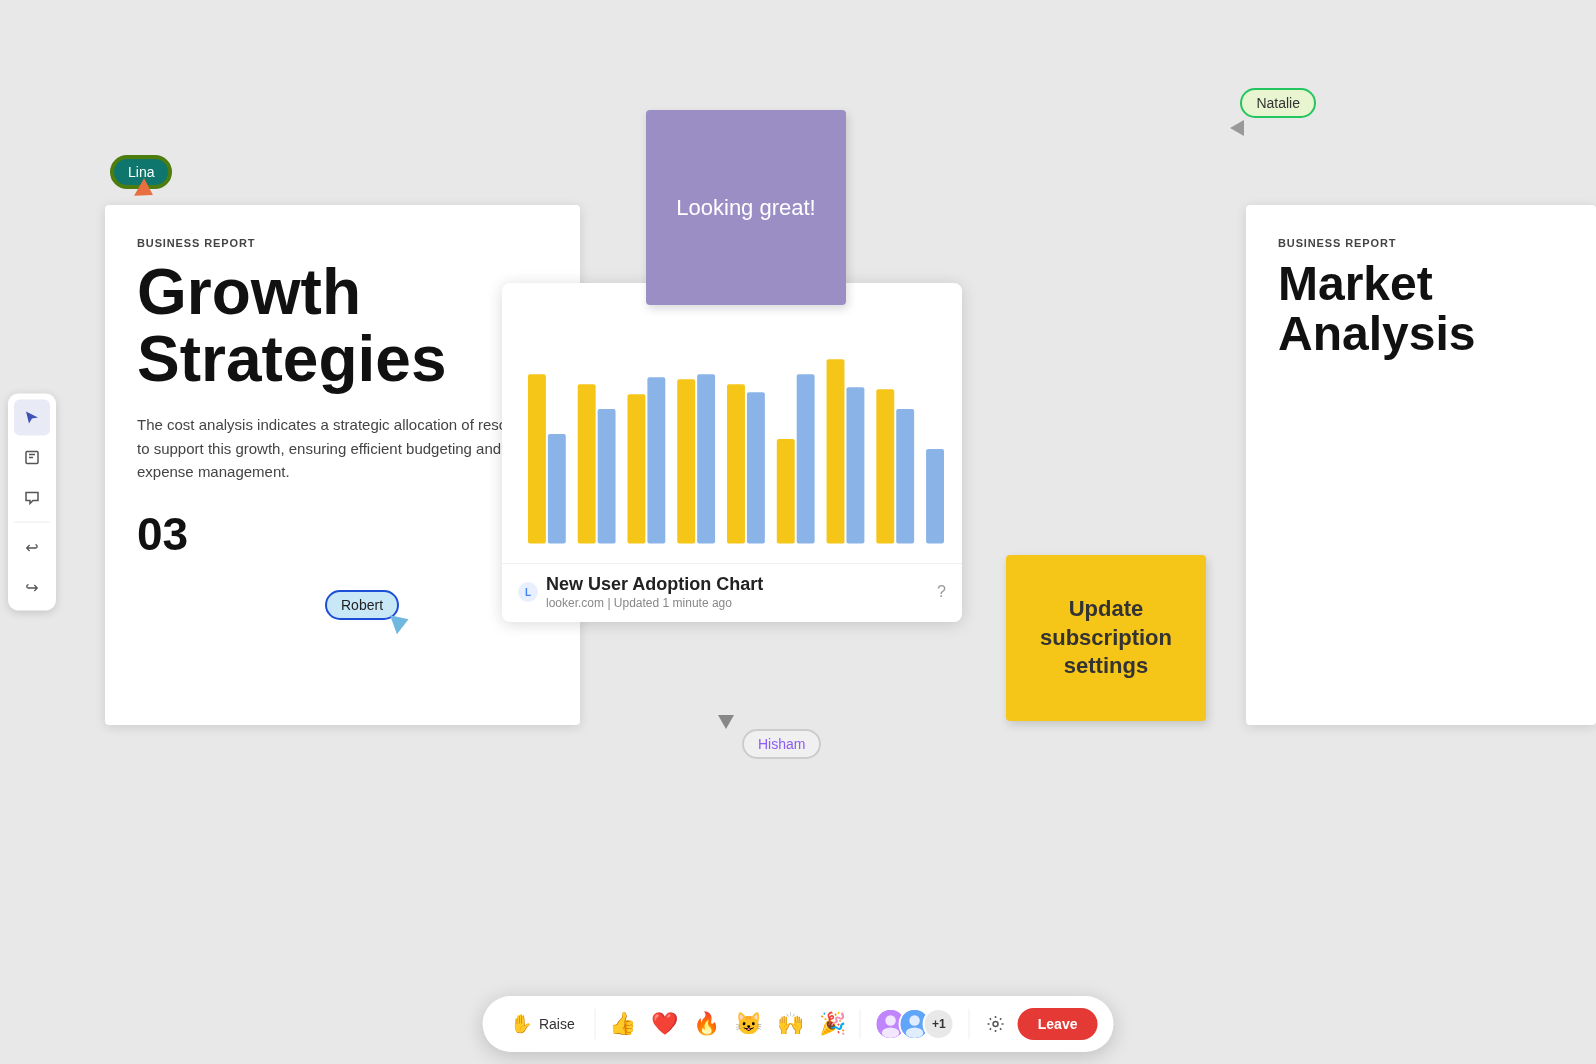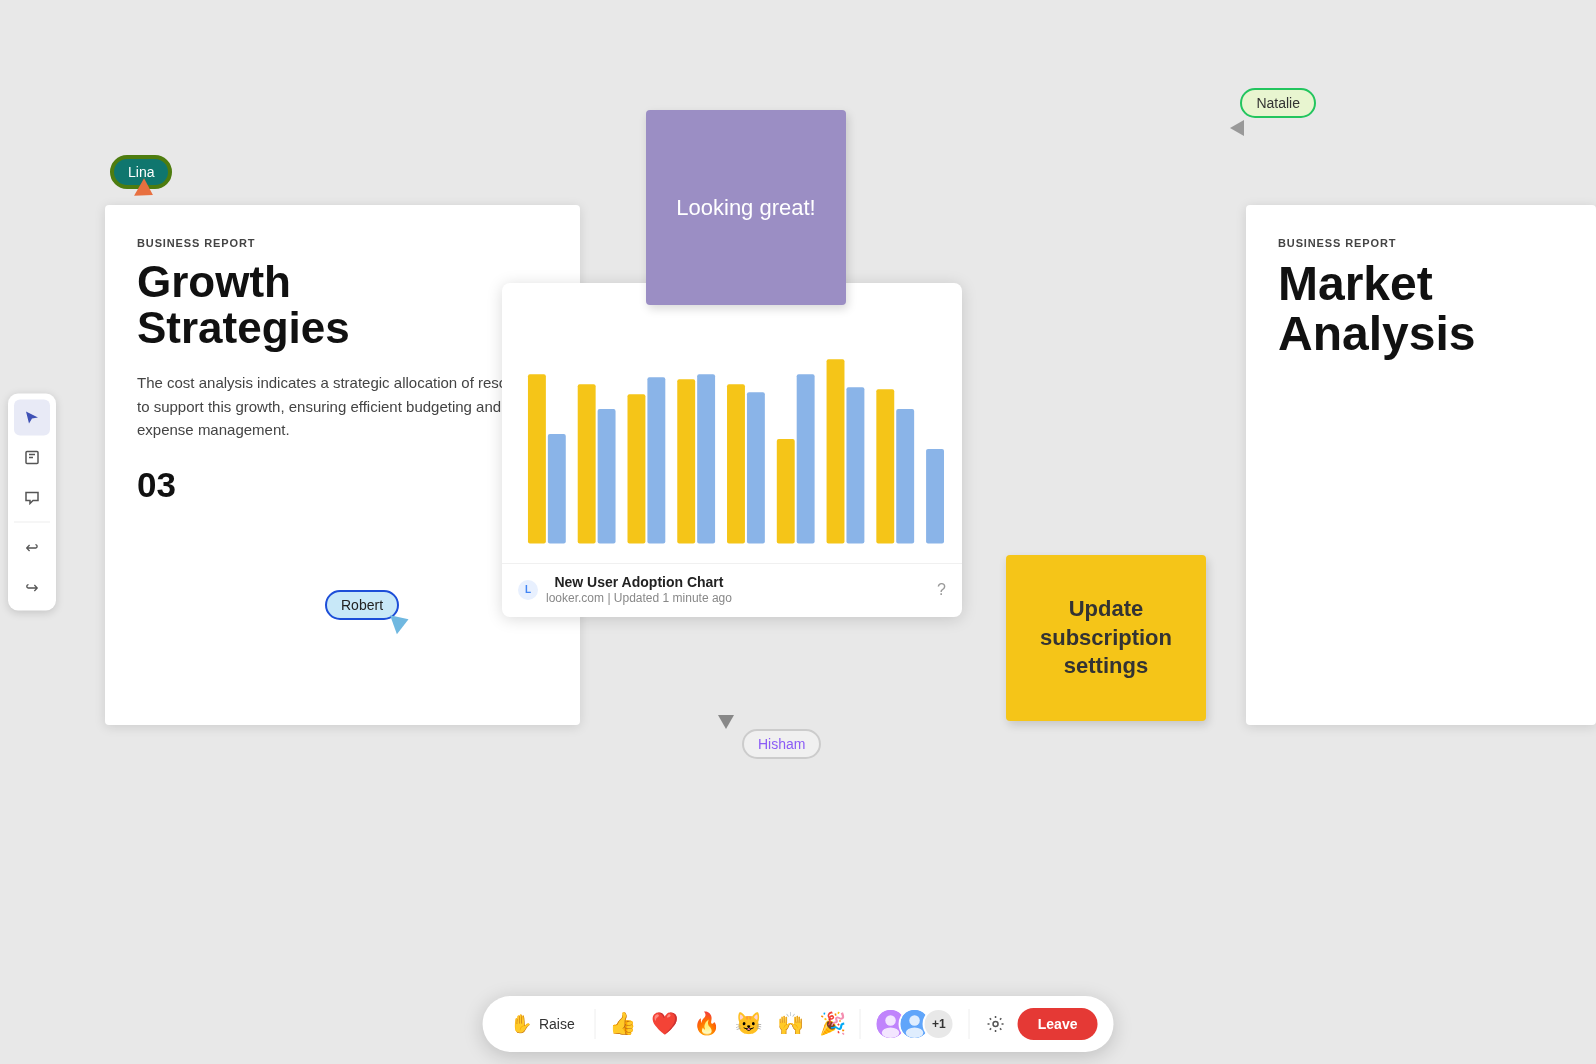--- a/index.html
+++ b/index.html
@@ -86,36 +86,36 @@
 
     .doc-label {
       font-size: 11px;
       font-weight: 600;
       letter-spacing: 0.08em;
       color: #444;
       margin-bottom: 10px;
     }
 
     .doc-title {
-      font-size: 44px;
+      font-size: 64px;
       font-weight: 800;
       color: #111;
       line-height: 1.05;
       margin-bottom: 20px;
     }
 
     .doc-body {
       font-size: 15px;
       color: #444;
       line-height: 1.55;
       margin-bottom: 24px;
     }
 
     .doc-number {
-      font-size: 35px;
+      font-size: 46px;
       font-weight: 700;
       color: #111;
       margin-top: 16px;
     }
 
     
     .sticky-purple {
       position: absolute;
       width: 200px;
       height: 195px;
@@ -193,24 +193,23 @@
       width: 20px;
       height: 20px;
       border-radius: 50%;
       background: #e0e0e0;
       display: flex;
       align-items: center;
       justify-content: center;
       font-size: 11px;
     }
     .chart-title {
-      font-size: 14px;
+      font-size: 18px;
       font-weight: 600;
       color: #222;
-      text-align: center;
     }
     .chart-source {
       font-size: 12px;
       color: #888;
       margin-top: 1px;
     }
     .chart-help {
       font-size: 16px;
       color: #999;
     }

